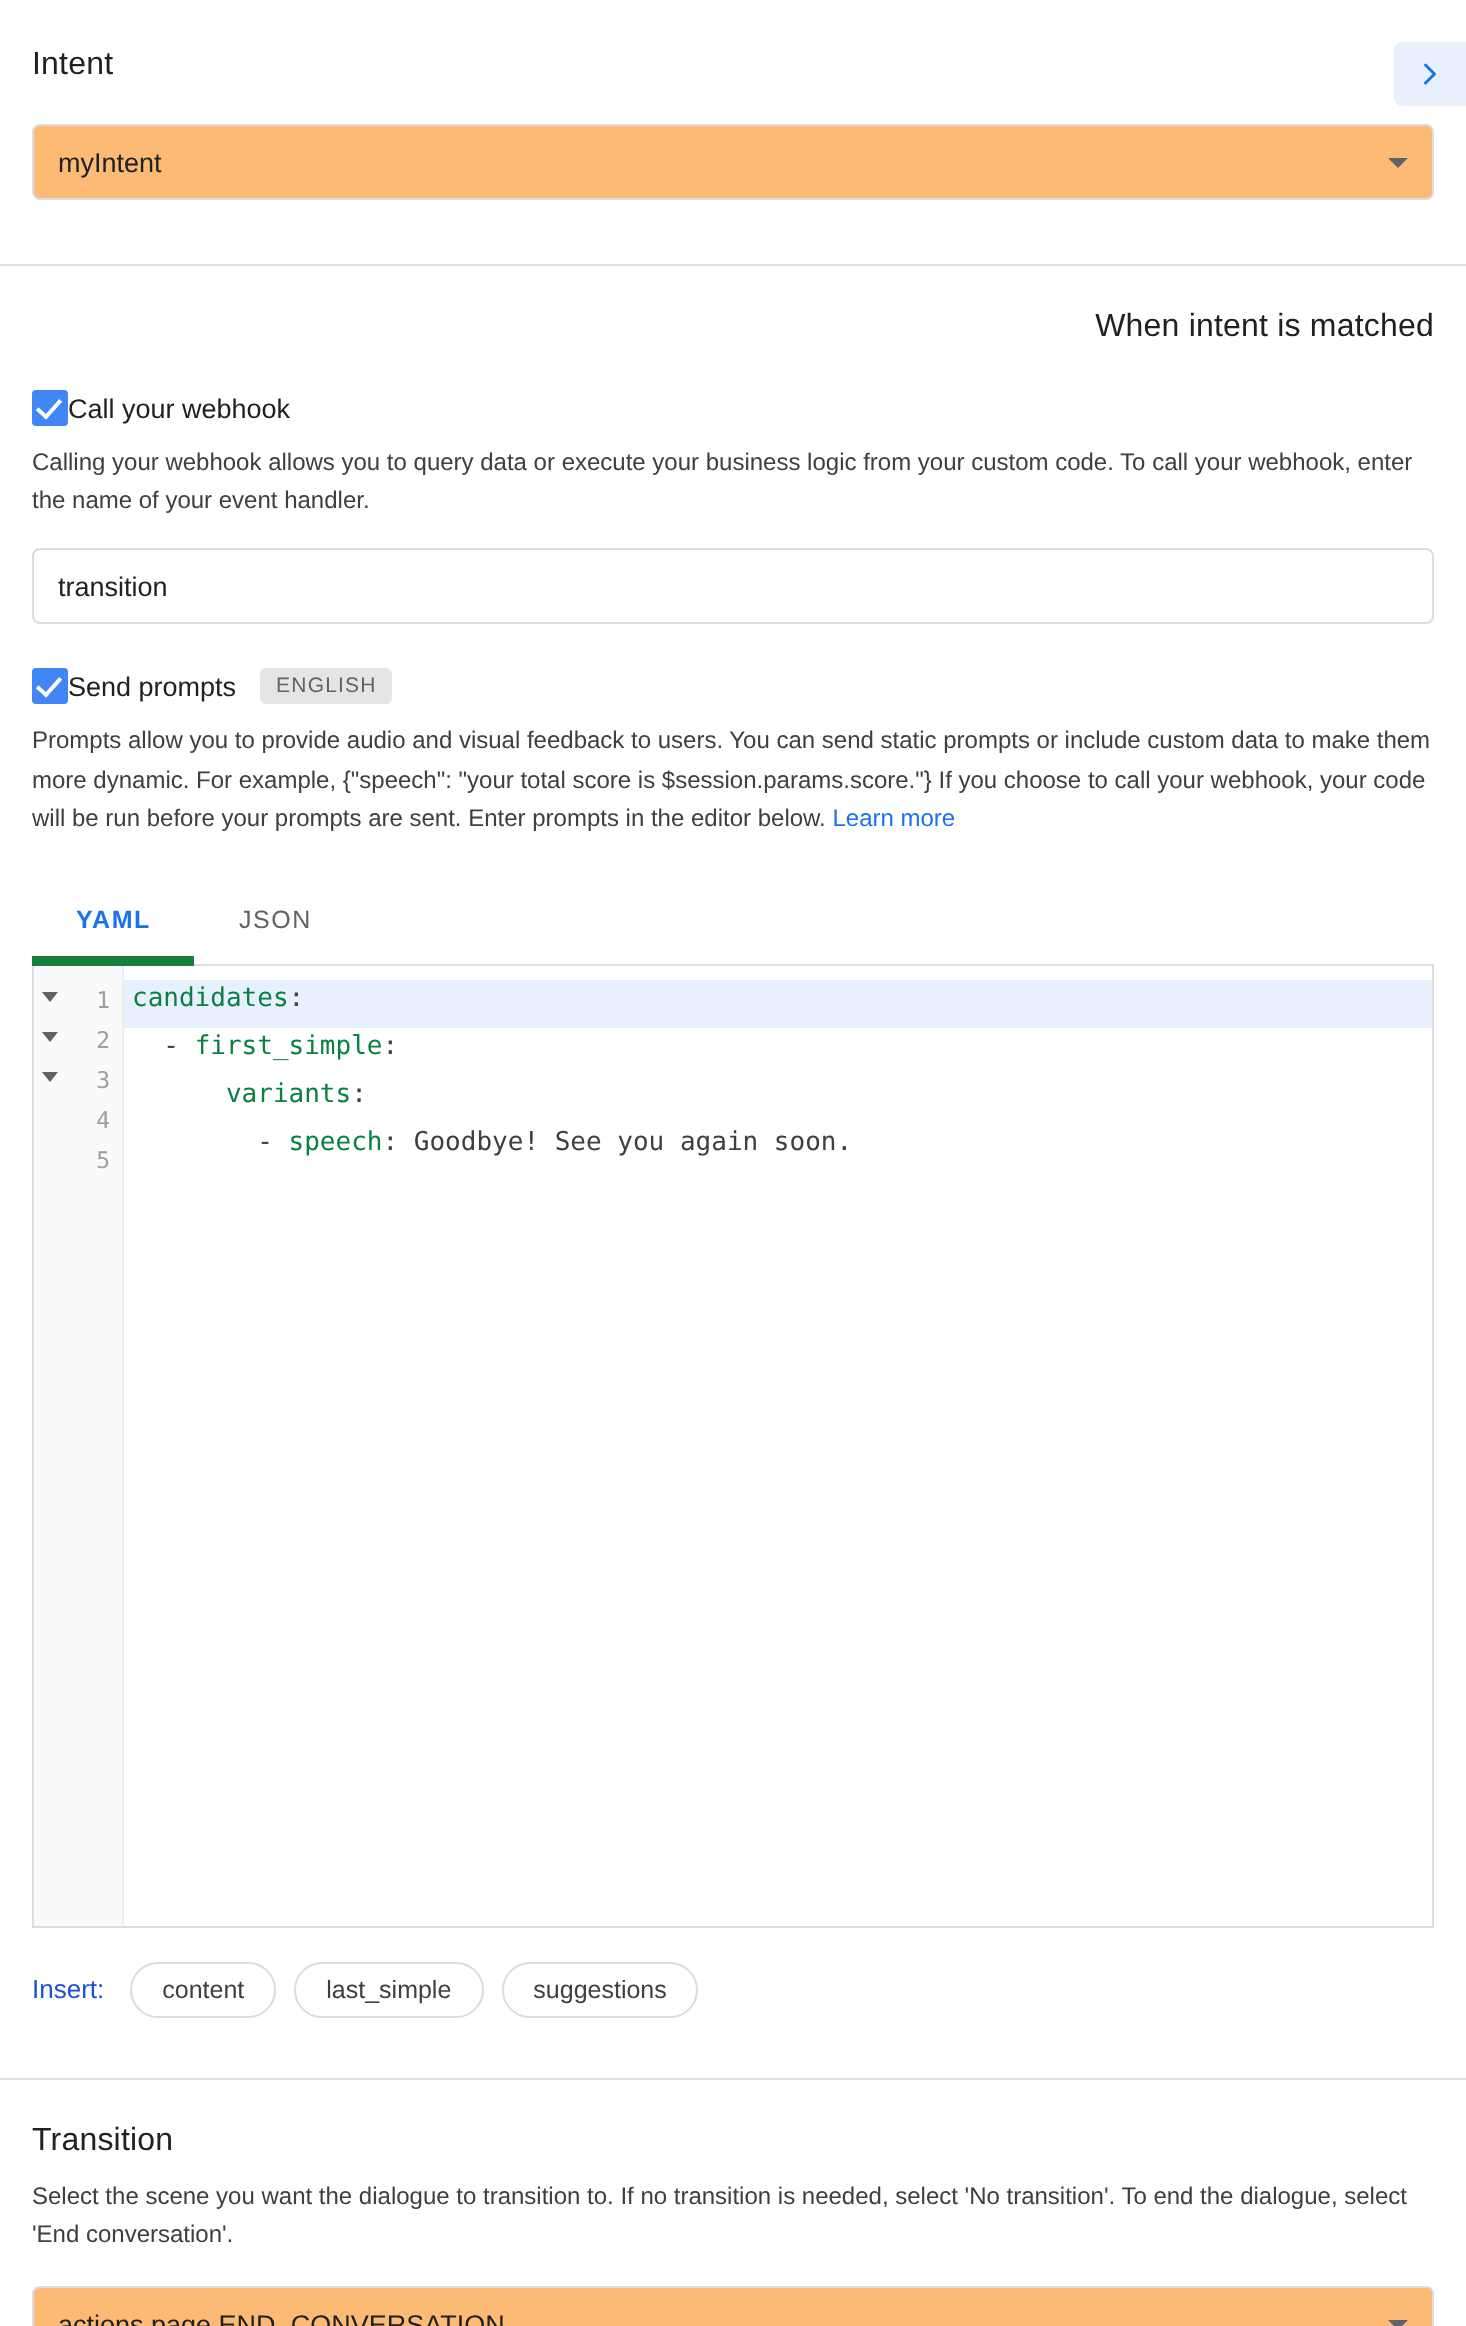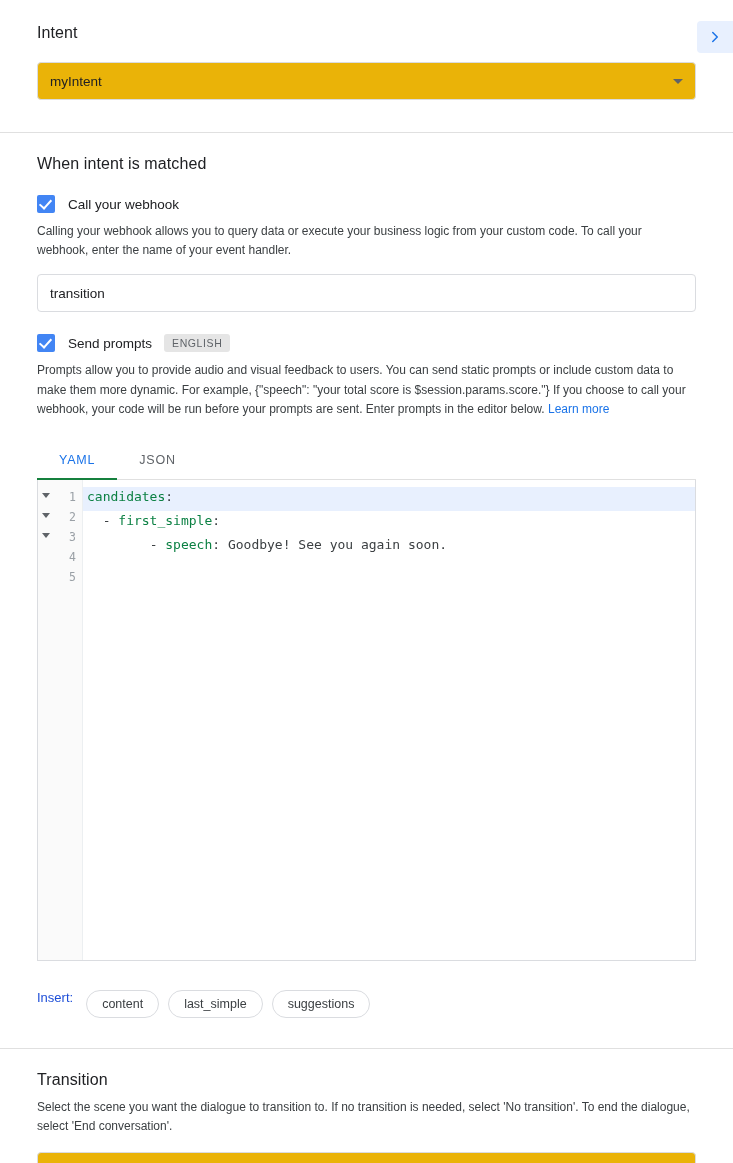--- a/index.html
+++ b/index.html
@@ -6,21 +6,21 @@
   html, body {
     margin: 0; padding: 0;
     width: 733px; height: 1163px;
     background: #ffffff;
     font-family: "Liberation Sans", sans-serif;
     color: #202124;
     overflow: hidden;
   }
   .page { width: 733px; height: 1163px; position: relative; }
 
-  .section { padding: 0 37px; }
+  .section { padding: 0 16px; }
   .divider { height: 1px; background: #e0e0e0; width: 100%; }
 
   
   .intent-head {
     display: flex; align-items: center; justify-content: space-between;
     padding-top: 24px;
   }
   .section-title {
     font-size: 16px; color: #202124; font-weight: 400; letter-spacing: .1px;
   }
@@ -36,34 +36,34 @@
 
   .select-box {
     margin-top: 20px;
     height: 38px;
     border: 1px solid #dadce0;
     border-radius: 4px;
     display: flex; align-items: center;
     padding: 0 12px;
     font-size: 13.5px;
     color: #202124;
-    background: #eab308;
+    background: #fdba74;
     justify-content: space-between;
   }
   .select-box .caret {
     width: 0; height: 0;
     border-left: 5px solid transparent;
     border-right: 5px solid transparent;
     border-top: 5px solid #5f6368;
   }
 
   .gap-after-select { height: 32px; }
 
   
-  .matched-title { padding-top: 22px; }
+  .matched-title { padding-top: 22px; text-align: right; }
 
   .checkrow {
     display: flex; align-items: center;
     margin-top: 22px;
   }
   .checkbox {
     width: 18px; height: 18px;
     background: #4285f4;
     border-radius: 2px;
     position: relative;
@@ -72,21 +72,21 @@
   .checkbox::after {
     content: "";
     position: absolute;
     left: 5px; top: 2px;
     width: 5px; height: 10px;
     border: solid #fff;
     border-width: 0 2px 2px 0;
     transform: rotate(42deg);
   }
   .checklabel {
-    font-size: 13.5px; color: #202124; margin-left: 13px;
+    font-size: 13.5px; color: #202124; 
   }
   .badge {
     margin-left: 12px;
     background: #e5e5e5;
     color: #5f6368;
     border-radius: 3px;
     font-size: 10.5px;
     letter-spacing: .6px;
     padding: 3px 8px;
   }
@@ -116,23 +116,23 @@
   }
   .tab {
     font-size: 12.5px;
     letter-spacing: .8px;
     padding: 12px 22px 11px 22px;
     color: #5f6368;
     cursor: pointer;
   }
   .tab.active {
     color: #1a73e8;
-    border-bottom: 2px solid #15803d;
+    border-bottom: 5px solid #15803d;
     margin-bottom: -1px;
-    font-weight: 400;
+    font-weight: 700;
   }
 
   
   .editor {
     border: 1px solid #dadce0;
     border-top: none;
     height: 481px;
     display: flex;
     background: #fff;
     overflow: hidden;
@@ -188,21 +188,20 @@
     border: 1px solid #dadce0;
     border-radius: 14px;
     height: 28px;
     padding: 0 15px;
     display: inline-flex; align-items: center;
     font-size: 12.5px;
     color: #3c4043;
     margin-right: 9px;
     background: #fff;
     cursor: pointer;
-    margin-top: 12px;
   }
 
   .gap-before-transition { height: 30px; }
 
   
   .transition-title { padding-top: 22px; }
   .transition-help { margin-top: 9px; }
 </style>
 </head>
 <body>
@@ -274,20 +273,21 @@
         <div class="gutter-row">
           <span>4</span>
         </div>
         <div class="gutter-row">
           <span>5</span>
         </div>
       </div>
       <div class="code-area">
         <div class="code-line hl"><span class="k-key">candidates</span><span class="k-plain">:</span></div>
         <div class="code-line"><span class="k-plain">  </span><span class="k-dash">- </span><span class="k-key">first_simple</span><span class="k-plain">:</span></div>
+        <div class="code-line"><span class="k-plain">      </span><span class="k-key">variants</span><span class="k-plain">:</span></div>
         <div class="code-line"><span class="k-plain">        </span><span class="k-dash">- </span><span class="k-key">speech</span><span class="k-plain">:</span><span class="k-plain"> Goodbye! See you again soon.</span></div>
         <div class="code-line"></div>
       </div>
     </div>
 
     <div class="insert-row">
       <span class="insert-label">Insert:</span>
       <span class="chip">content</span>
       <span class="chip">last_simple</span>
       <span class="chip">suggestions</span>

